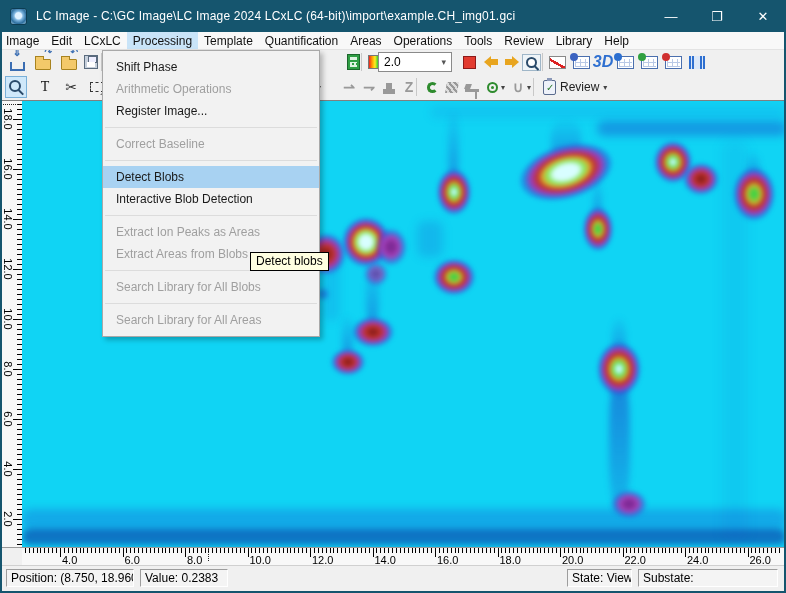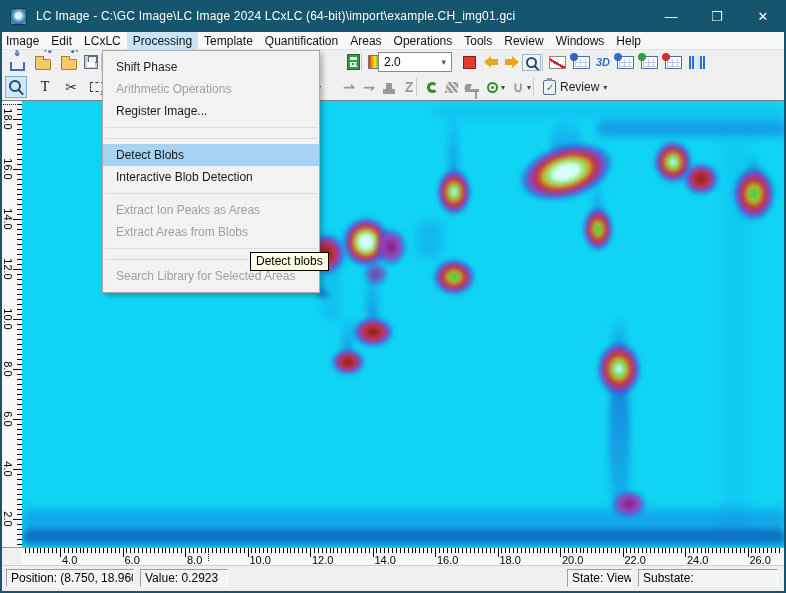--- a/index.html
+++ b/index.html
@@ -71,21 +71,21 @@
   .k-magbox::before{content:"";position:absolute;left:3px;top:2px;width:7px;height:7px;border:2px solid #2a4a6a;border-radius:50%;background:#fff;}
   .k-magbox::after{content:"";position:absolute;left:12px;top:10px;width:6px;height:2px;background:#2a4a6a;transform:rotate(45deg);transform-origin:0 0;}
   .k-graph{width:17px;height:13px;background:#fff;border:1px solid #888;position:relative;overflow:hidden;}
   .k-graph::before{content:"";position:absolute;left:-2px;bottom:-5px;width:22px;height:16px;
      background:linear-gradient(30deg,transparent 46%,#d22 46%,#d22 56%,transparent 56%);}
   .k-table{width:17px;height:13px;background:#fff;border:1px solid #4a6fae;position:relative;}
   .k-table::before{content:"";position:absolute;inset:2px 1px 1px 1px;
      background:repeating-linear-gradient(0deg,#b9c9e6 0 1px,transparent 1px 4px),
                 repeating-linear-gradient(90deg,#b9c9e6 0 1px,transparent 1px 5px);}
   .k-table .dot{position:absolute;left:-4px;top:-4px;width:8px;height:8px;border-radius:50%;}
-  .k-3d{font-style:italic;font-weight:bold;font-size:11px;color:#2e6fd0;}
+  .k-3d{font-style:italic;font-weight:bold;font-size:16px;color:#2e6fd0;}
   .k-book{width:16px;height:13px;border-left:5px double #2e6fd0;border-right:5px double #2e6fd0;background:#dce8f8;}
   .k-lasso{width:14px;height:10px;border:1px dashed #333;position:relative;}
   .k-lasso::after{content:"";position:absolute;right:-4px;bottom:-4px;width:7px;height:7px;background:#777;clip-path:polygon(100% 0,100% 100%,0 100%);}
   .k-stamp{width:12px;height:5px;background:#999;position:relative;margin-top:9px;}
   .k-stamp::before{content:"";position:absolute;left:3px;top:-6px;width:6px;height:6px;background:#999;}
   .k-refresh{width:11px;height:11px;border:3px solid #2e8b2e;border-radius:50%;border-right-color:transparent;}
   .k-flag{width:12px;height:11px;background:repeating-linear-gradient(45deg,#999 0 2px,#ddd 2px 4px);transform:skewX(-10deg);}
   .k-crane{width:14px;height:3px;background:#999;position:relative;margin-top:6px;}
   .k-crane::before{content:"";position:absolute;right:2px;top:3px;width:2px;height:7px;background:#999;}
   .k-crane::after{content:"";position:absolute;left:0;top:-5px;width:6px;height:5px;background:#999;transform:skewX(-20deg);}
@@ -149,21 +149,21 @@
       <div class="mb-item">Image</div>
       <div class="mb-item">Edit</div>
       <div class="mb-item">LCxLC</div>
       <div class="mb-item active">Processing</div>
       <div class="mb-item">Template</div>
       <div class="mb-item">Quantification</div>
       <div class="mb-item">Areas</div>
       <div class="mb-item">Operations</div>
       <div class="mb-item">Tools</div>
       <div class="mb-item">Review</div>
-      <div class="mb-item">Windows</div>
+      <div class="mb-item">Library</div>
       <div class="mb-item">Help</div>
     </div>
 
   <div id="toolbar">
     <div class="trow" id="trow1">
         <div class="ico" style="left: 6px;">
           <span class="k-import"></span>
         </div>
         <div class="ico" style="left: 32px;">
           <span class="k-folder op"></span>
@@ -621,32 +621,34 @@
         <div class="cursor" style="left: 186.438px;"></div>
       </div>
     <div id="corner"></div>
   </div>
 
   <div id="menu" style="left: 102px;">
       <div class="mi">Shift Phase</div>
       <div class="mi disabled">Arithmetic Operations</div>
       <div class="mi">Register Image...</div>
       <div class="msep"></div>
+      <div class="mi disabled">Correct Baseline</div>
       <div class="msep"></div>
       <div class="mi highlighted">Detect Blobs</div>
       <div class="mi">Interactive Blob Detection</div>
       <div class="msep"></div>
       <div class="mi disabled">Extract Ion Peaks as Areas</div>
       <div class="mi disabled">Extract Areas from Blobs</div>
       <div class="msep"></div>
+      <div class="mi disabled">Search Library for All Blobs</div>
       <div class="msep"></div>
-      <div class="mi disabled">Search Library for Selected Areas</div>
+      <div class="mi disabled">Search Library for All Areas</div>
     </div>
 
   <div id="tooltip">Detect blobs</div>
 
   <div id="statusbar">
     <div class="sbox" style="left:6px;width:128px;">Position: (8.750, 18.960)</div>
-    <div class="sbox" style="left:140px;width:88px;">Value: 0.2923</div>
+    <div class="sbox" style="left:140px;width:88px;">Value: 0.2383</div>
     <div class="sbox" style="left:567px;width:65px;">State: View</div>
     <div class="sbox" style="left:638px;width:140px;">Substate:</div>
   </div>
 </div>
 
 </body></html>

